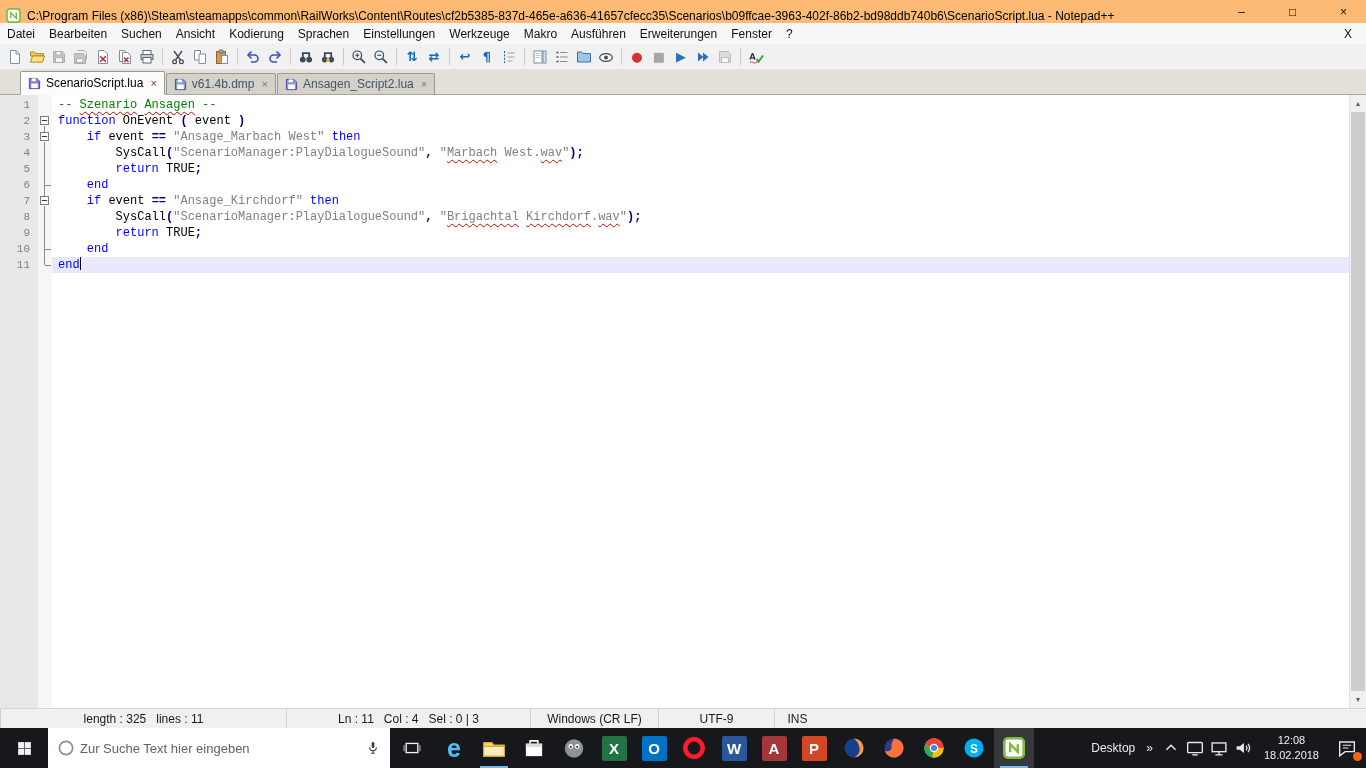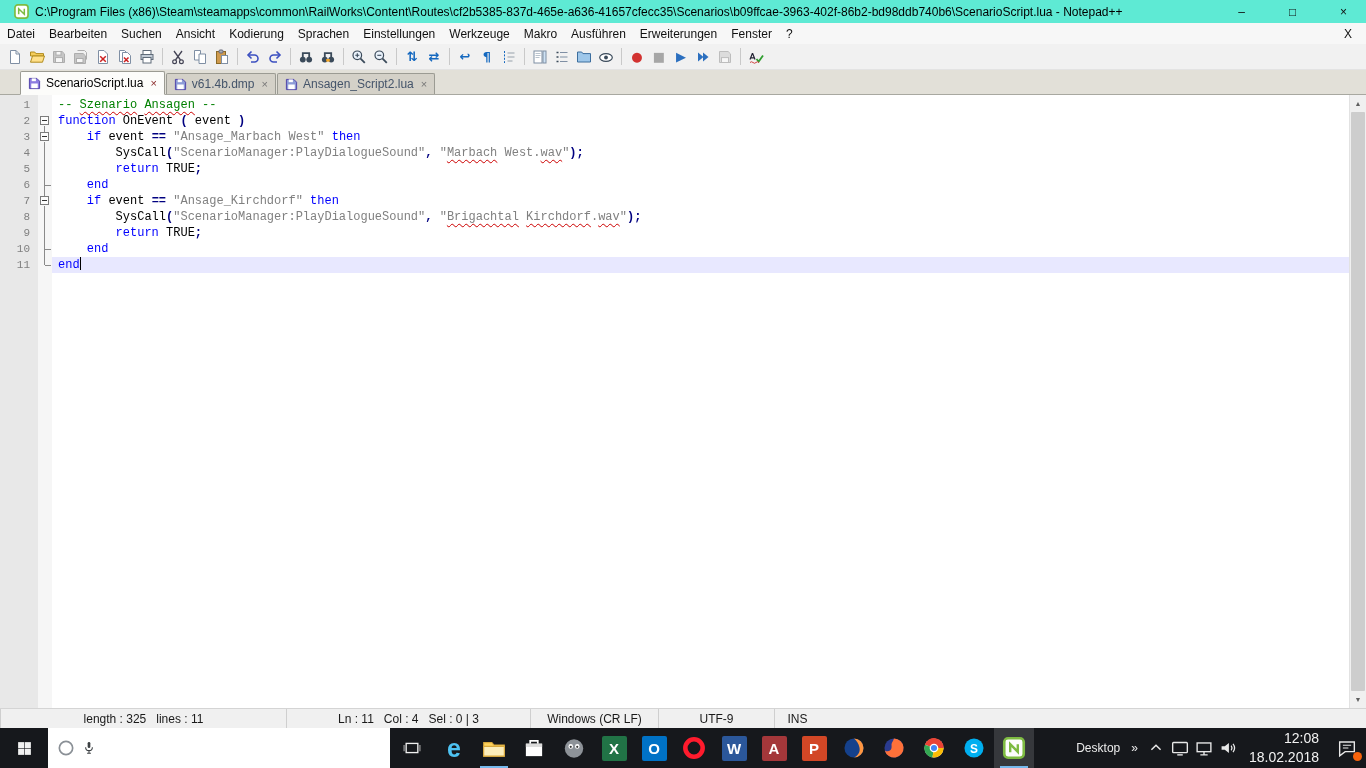--- a/index.html
+++ b/index.html
@@ -1,20 +1,20 @@
 <!DOCTYPE html>
 <html><head>
 <meta charset="utf-8">
 <style>
   *{margin:0;padding:0;box-sizing:border-box}
   html,body{background:#333}
   .screen{width:1366px;height:768px;position:relative;font-family:"Liberation Sans","DejaVu Sans",sans-serif;background:#fff;overflow:hidden;display:flex;flex-direction:column}
 
   
-  .titlebar{height:23px;background:#5eead4;display:flex;align-items:center;gap:6px;padding-left:14px;font-size:12px;flex:0 0 23px}
+  .titlebar{height:23px;background:#fdba74;display:flex;align-items:flex-end;gap:6px;padding-left:6px;font-size:12px;flex:0 0 23px}
   .title-text{flex:1;white-space:nowrap;overflow:hidden;color:#000}
   .win-btn{width:45px;height:23px;display:flex;align-items:center;justify-content:center;font-size:12px;color:#111}
 
   
   .menubar{height:21px;display:flex;align-items:center;background:#f7f7f7;font-size:12px;flex:0 0 21px}
   .menu-items{display:flex;height:100%}
   .menu-item{padding:0 7px;display:flex;align-items:center;color:#111}
   .menu-x{margin-left:auto;padding:0 14px;color:#111}
 
   
@@ -79,21 +79,21 @@
   .tb-app{width:40px;display:flex;align-items:center;justify-content:center;position:relative}
   .tb-app.running:after{content:'';position:absolute;left:6px;right:6px;bottom:0;height:2px;background:#76b9ed}
   .tb-app.active{background:rgba(255,255,255,.14)}
   .app-letter{font-weight:bold;font-size:25px;line-height:1}
   .office-tile{width:25px;height:25px;border-radius:2px;display:flex;align-items:center;justify-content:center;color:#fff;font-weight:bold;font-size:15px}
   .tb-right{margin-left:auto;display:flex;align-items:center}
   .desktop-label{font-size:12px;color:#ececec;padding:0 5px}
   .chev{color:#ececec;font-size:12px;padding:0 6px}
   .tray{display:flex;align-items:center}
   .tray-ic{width:24px;height:40px;display:flex;align-items:center;justify-content:center}
-  .clock{font-size:14px;text-align:right;line-height:1.35;padding:0 9px;color:#f2f2f2}
+  .clock{font-size:11px;text-align:center;line-height:1.35;padding:0 9px;color:#f2f2f2}
   .notif{width:38px;height:40px;display:flex;align-items:center;justify-content:center;position:relative}
   .badge{position:absolute;right:4px;bottom:7px;width:9px;height:9px;border-radius:50%;background:#f7630c}
 </style>
 </head>
 <body>
 
 <div class="screen">
 
   <div class="titlebar">
     <span style="display:flex">
@@ -469,20 +469,21 @@
             <rect x="12.4" y="12.4" width="8.6" height="8.6" fill="#f2f2f2"></rect>
           </svg>
         </span>
     </div>
     <div class="search">
       <span style="display:flex">
           <svg width="20" height="20" viewBox="0 0 24 24">
             <circle cx="12" cy="12" r="8" fill="none" stroke="#8a9096" stroke-width="2"></circle>
           </svg>
         </span>
+      <input class="search-input" readonly="" placeholder="Zur Suche Text hier eingeben" style="">
       <span style="display:flex">
           <svg width="18" height="18" viewBox="0 0 24 24">
             <rect x="10.2" y="4" width="3.6" height="8" rx="1.8" fill="#3c4043"></rect>
             <path d="M7.5 11a4.5 4.5 0 0 0 9 0M12 15.5V19M9.5 19h5" fill="none" stroke="#3c4043" stroke-width="1.4"></path>
           </svg>
         </span>
     </div>
     <div class="taskview">
       <span style="display:flex">
           <svg width="20" height="20" viewBox="0 0 24 24">

